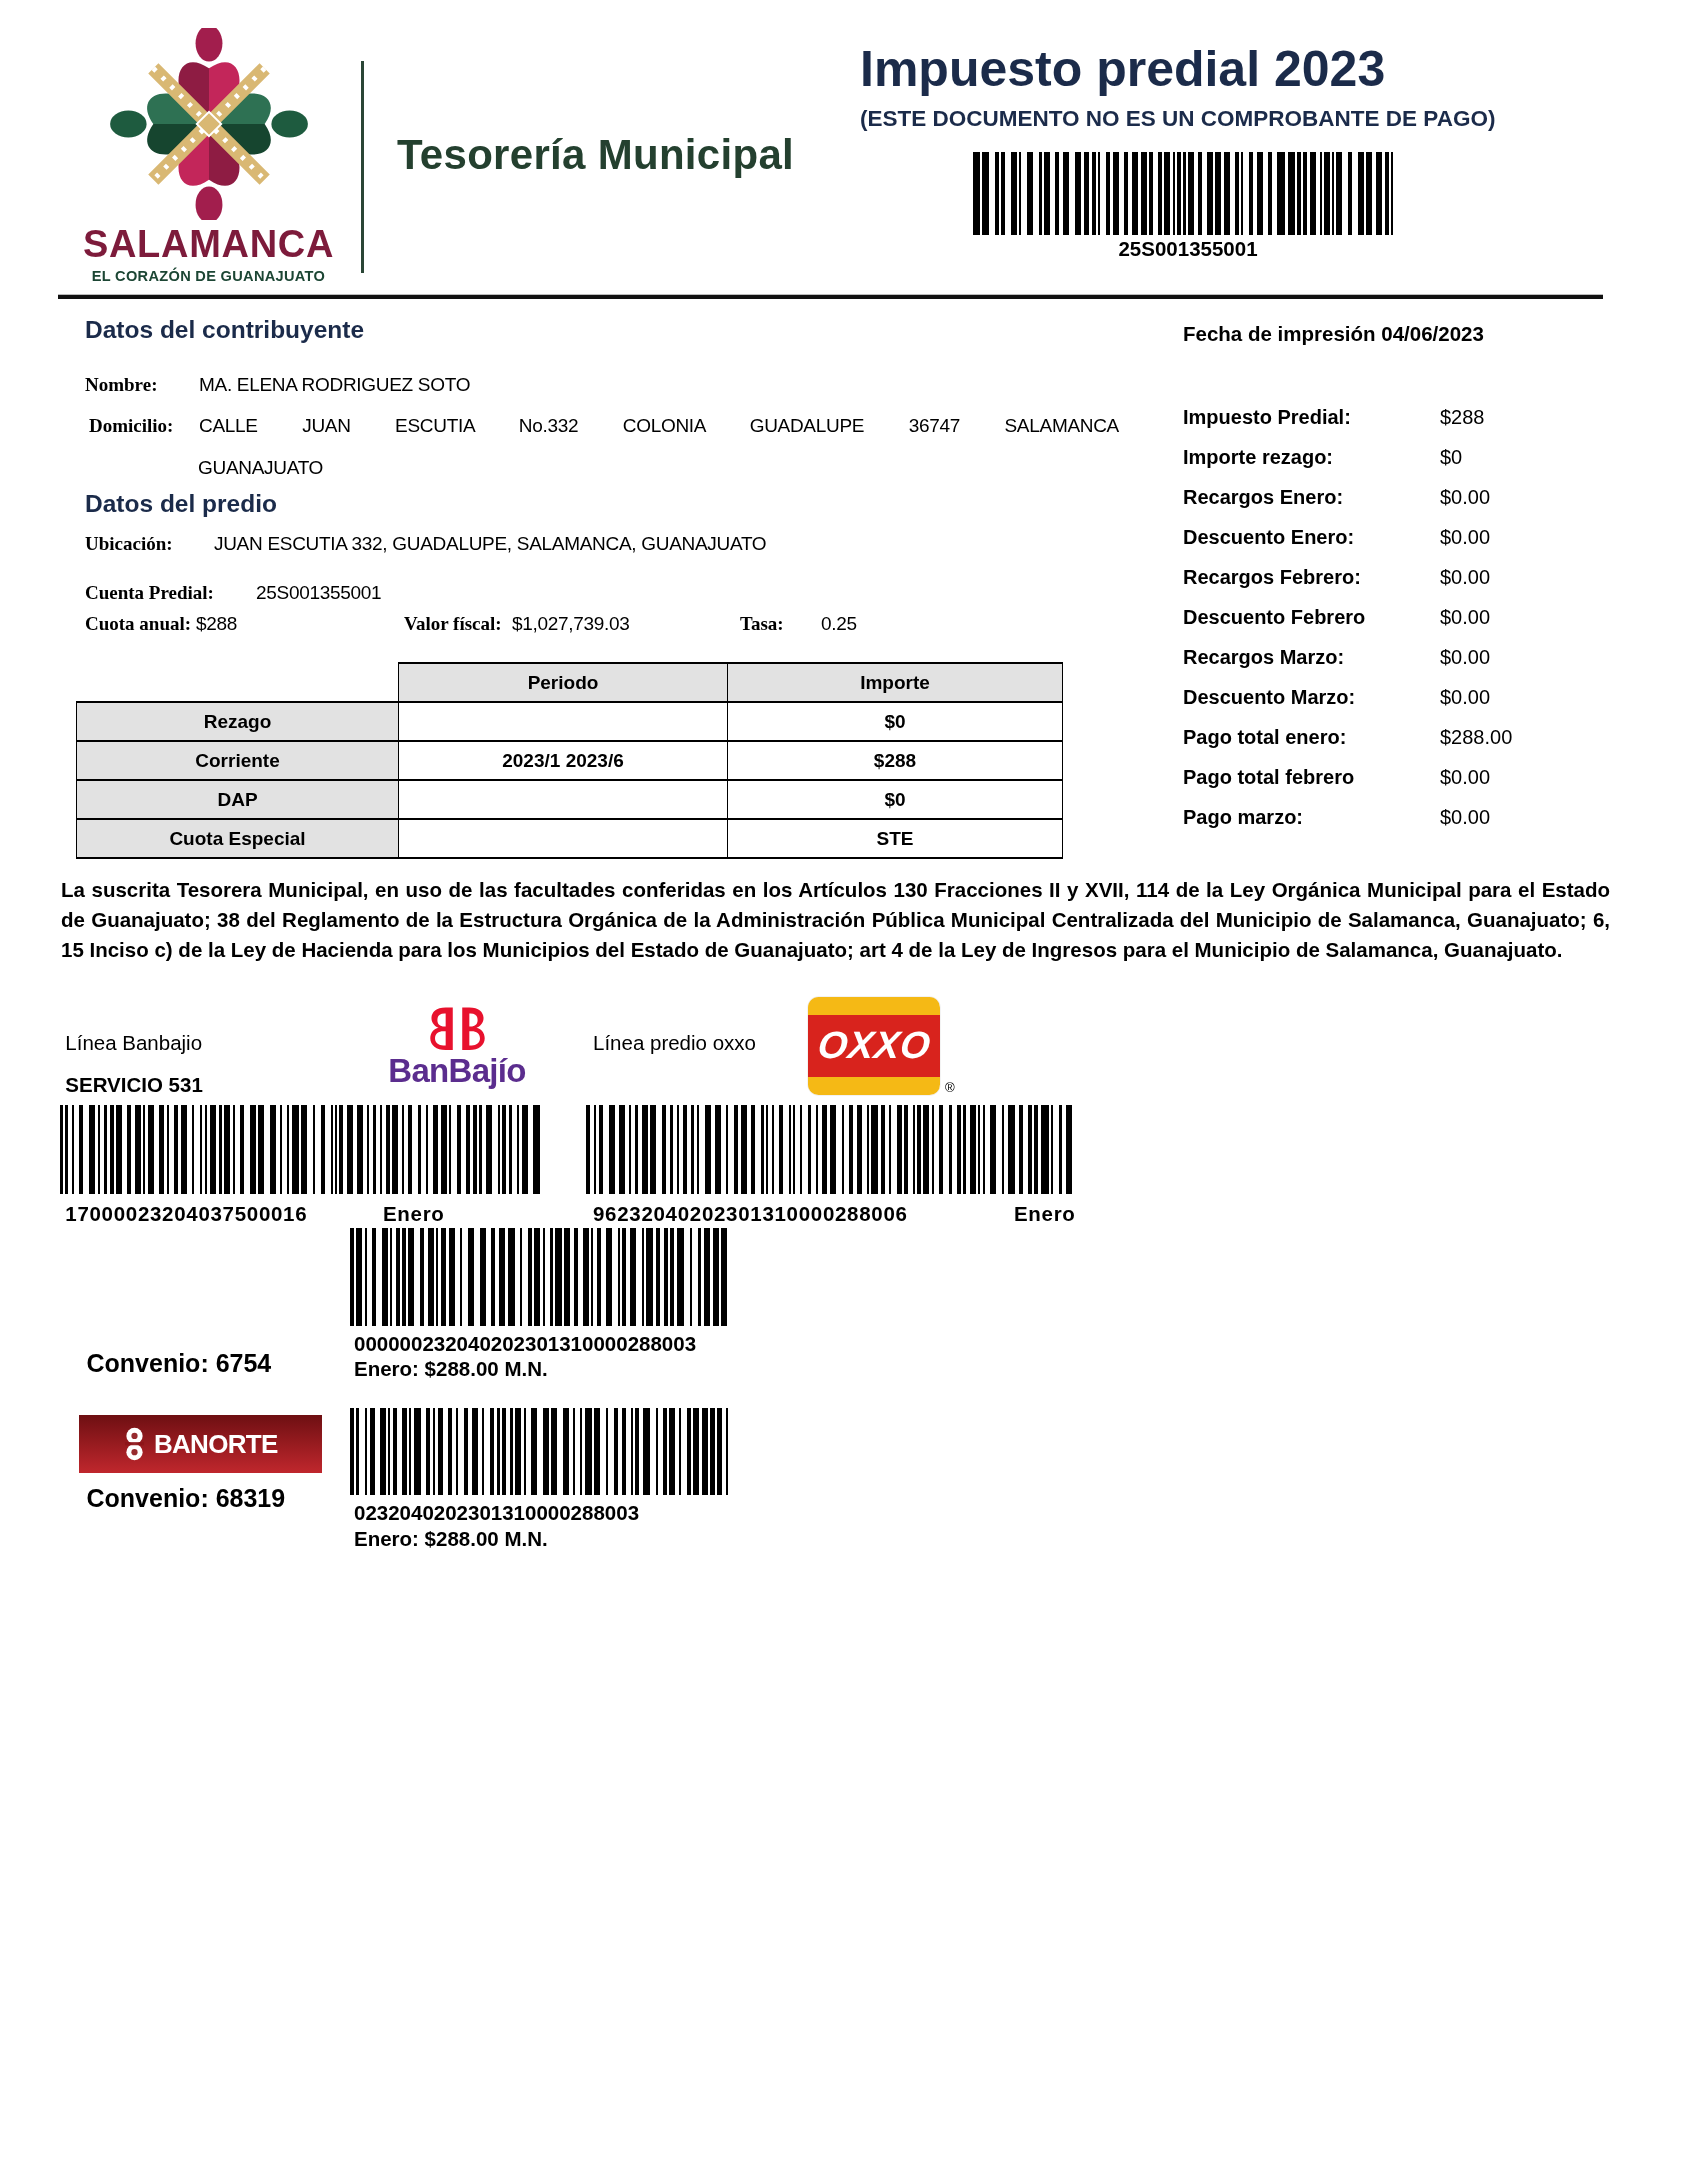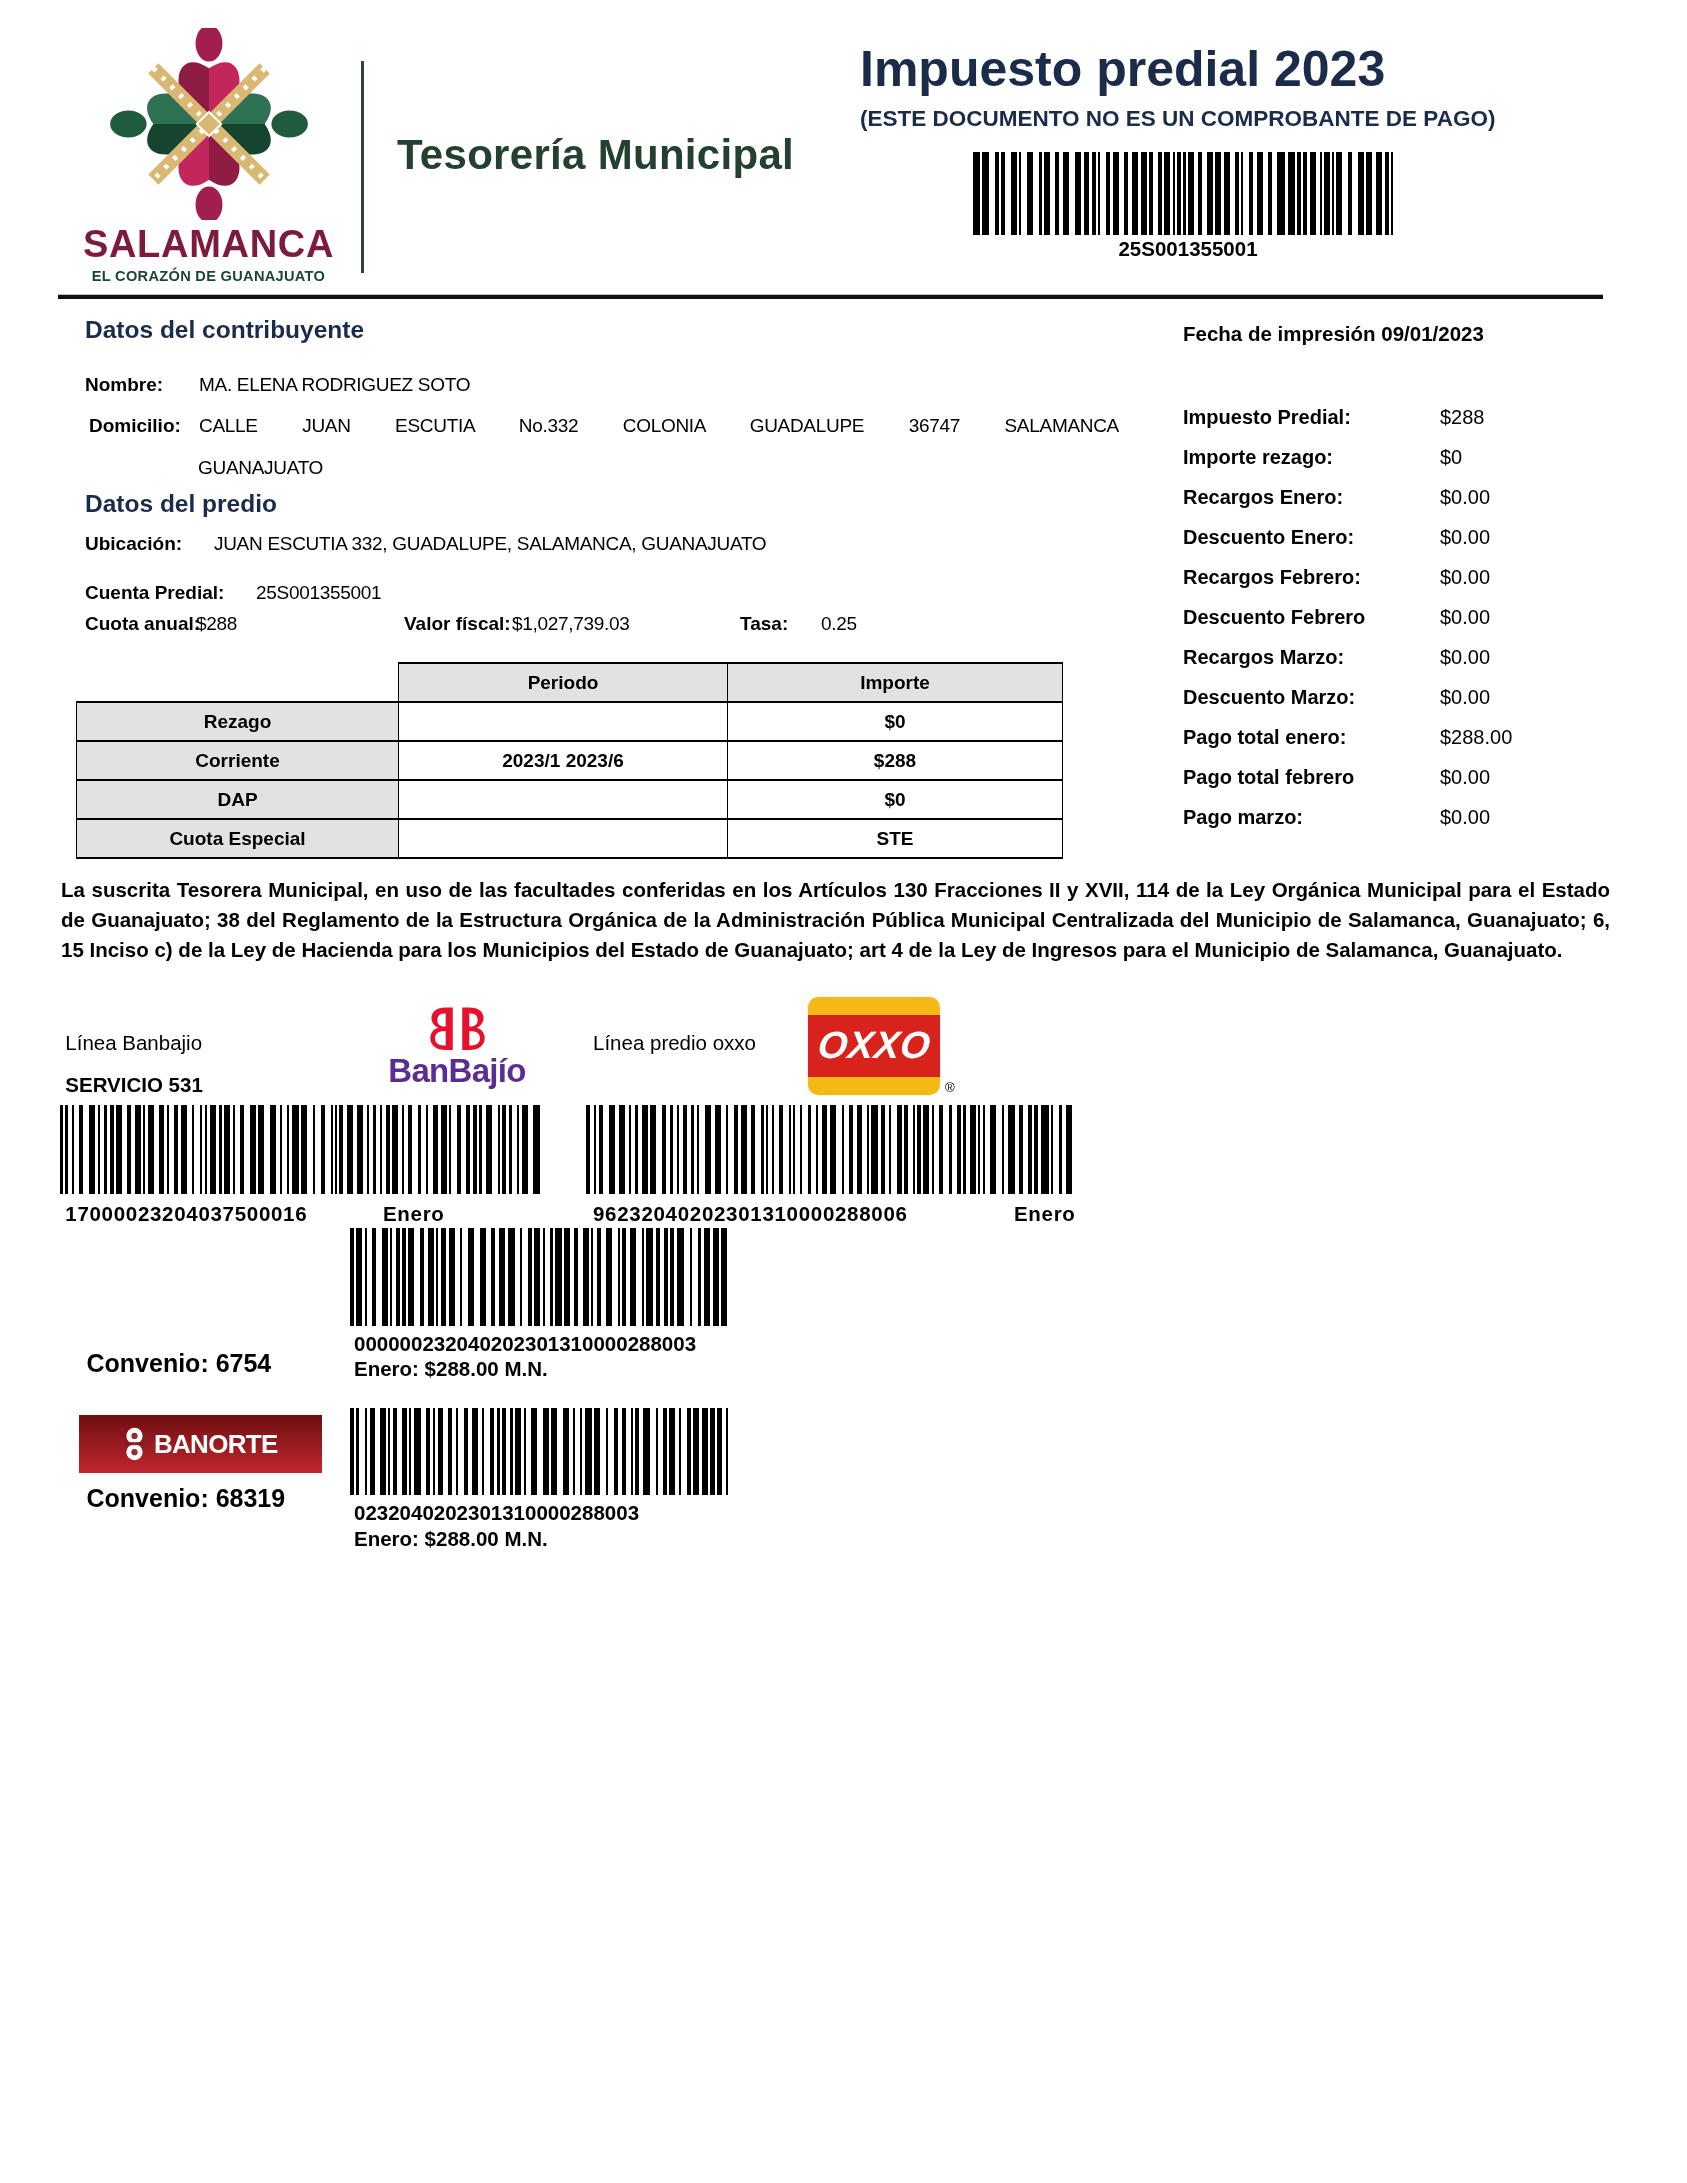--- a/index.html
+++ b/index.html
@@ -16,21 +16,21 @@
   .dept{position:absolute;left:397px;top:131px;font-size:42px;font-weight:bold;color:#24402F;letter-spacing:0.3px;}
   .doc-title{position:absolute;left:860px;top:40px;font-size:50px;font-weight:bold;color:#1B2B4A;}
   .doc-subtitle{position:absolute;left:860px;top:106px;font-size:22.5px;font-weight:bold;color:#1B2B4A;}
   .top-barcode{position:absolute;left:973px;top:152px;width:430px;height:83px;}
   .top-barcode-num{position:absolute;left:973px;top:237px;width:430px;text-align:center;
     font-size:20.5px;font-weight:bold;}
   .hrule{position:absolute;left:58px;top:294px;width:1545px;height:4px;
     background:#111;border-top:1.3px solid #bbb;}
   
   .h2{position:absolute;font-size:24.5px;font-weight:bold;color:#1B2B4A;}
-  .lbl{font-weight:bold;}
+  .lbl{font-weight:bold;font-family:Liberation Serif, serif;}
   .val{font-weight:normal;letter-spacing:-0.3px;}
   .row{position:absolute;font-size:19px;}
   
   .just{ text-align:justify;text-align-last:justify; }
   
   .fecha{position:absolute;left:1183px;top:322px;font-size:20.5px;font-weight:bold;}
   .res-rows{position:absolute;left:1183px;top:397px;width:450px;}
   .res-row{height:40px;display:flex;align-items:center;font-size:20px;}
   .res-row .rl{font-weight:bold;width:257px;}
   .res-row .rv{font-weight:normal;}
@@ -290,21 +290,21 @@
     <tr>
       <td class="gray c1">Cuota Especial</td>
       <td class="c2"></td>
       <td class="c3">STE</td>
     </tr>
   </tbody>
     </table>
 
   <div class="fecha">
     <span>Fecha de impresión</span>
-    <span>09/01/2023</span>
+    <span>04/06/2023</span>
   </div>
 
   <div class="res-rows">
     <div class="res-row">
         <span class="rl">Impuesto Predial:</span>
         <span class="rv">$288</span>
       </div>
     <div class="res-row">
         <span class="rl">Importe rezago:</span>
         <span class="rv">$0</span>

